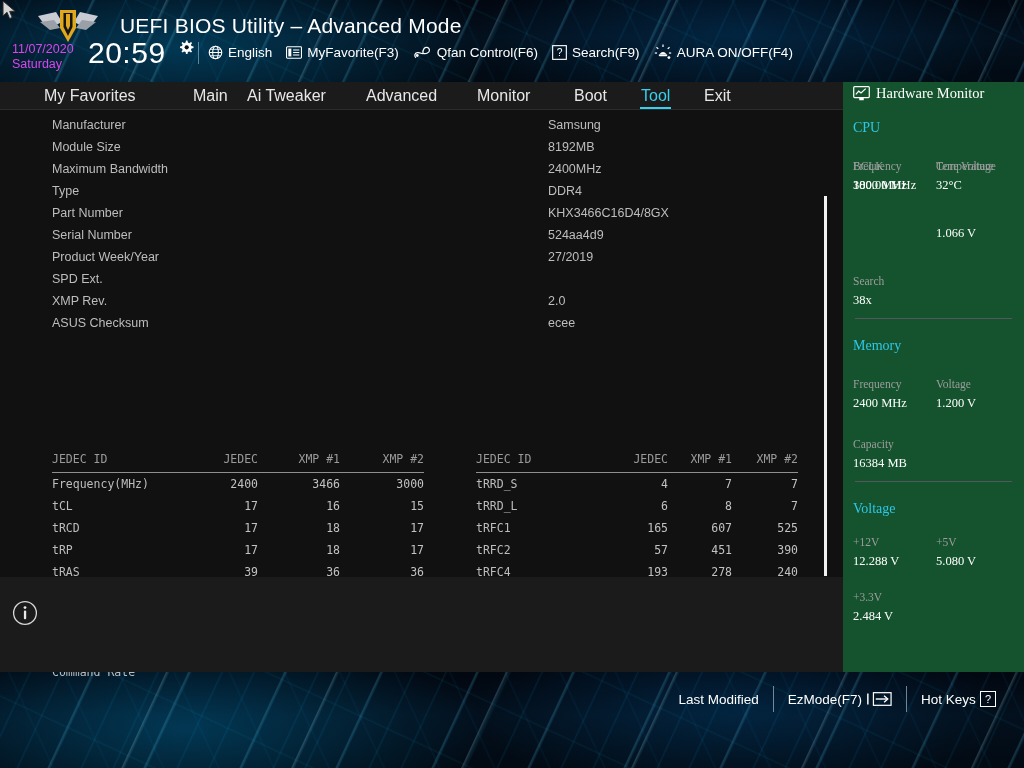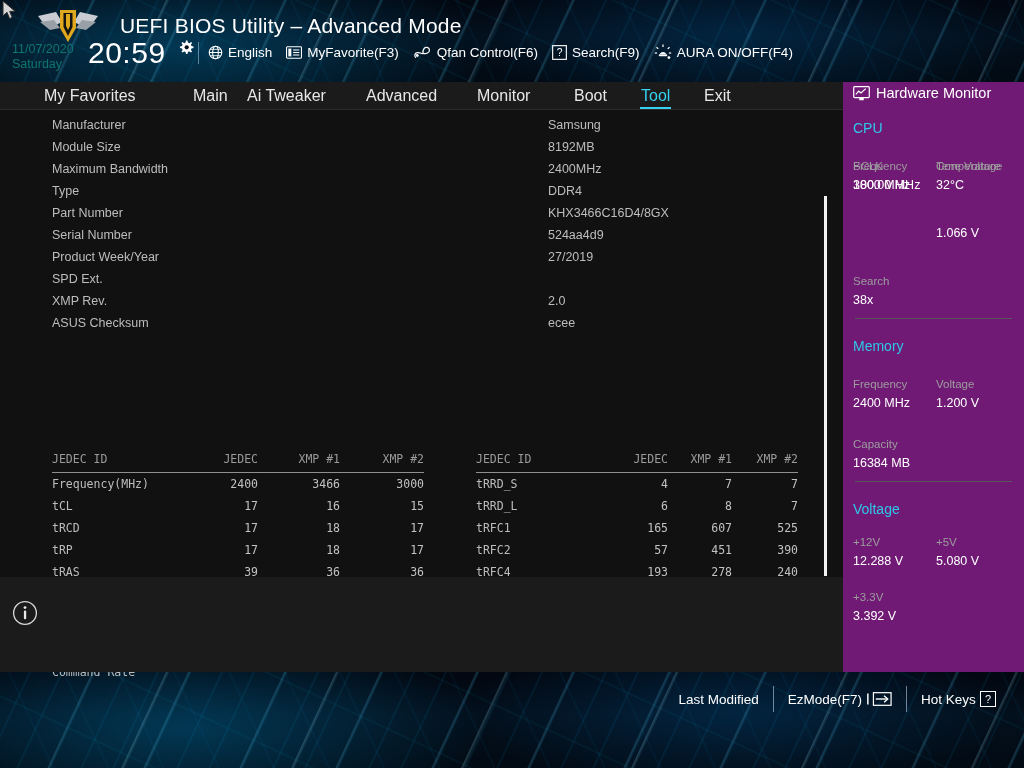--- a/index.html
+++ b/index.html
@@ -33,21 +33,21 @@
   }
 
   
   .header { position: absolute; top: 0; left: 0; width: 1024px; height: 82px; }
   .tuf-logo { position: absolute; left: 36px; top: 2px; width: 64px; height: 44px; }
   .title {
     position: absolute; left: 120px; top: 14px;
     font-size: 21px; color: #ffffff; letter-spacing: .2px; white-space: nowrap;
   }
   .datetime { position: absolute; left: 12px; top: 42px; line-height: 15px; }
-  .datetime .d, .datetime .w { font-size: 12.5px; color: #0f766e; display: block; }
+  .datetime .d, .datetime .w { font-size: 12.5px; color: #d946ef; display: block; }
   .clock {
     position: absolute; left: 88px; top: 36px;
     font-size: 30px; color: #ffffff; font-weight: 300; letter-spacing: .5px;
   }
   .gear-btn { position: absolute; left: 178px; top: 40px; width: 16px; height: 16px; cursor: pointer; }
   .hdr-sep { position: absolute; top: 42px; width: 1px; height: 22px; background: rgba(190,215,240,.5); }
   .hdr-items { position: absolute; left: 208px; top: 44px; display: flex; align-items: center; gap: 14px; }
   .hdr-item { display: flex; align-items: center; gap: 5px; color: #ffffff; font-size: 13.5px; cursor: pointer; white-space: nowrap; }
   .hdr-item svg { display: block; }
 
@@ -107,21 +107,22 @@
   .sbar { position: absolute; right: 12px; top: 0; width: 10px; height: 467px; background: #111111; }
   .sthumb { position: absolute; left: 3px; top: 86px; width: 3px; height: 380px; background: #f2f2f2; cursor: pointer; }
 
   
   .info-strip { position: absolute; top: 577px; left: 0; width: 843px; height: 95px; background: #1b1b1b; }
   .info-icon { position: absolute; left: 12px; top: 600px; width: 26px; height: 26px; cursor: pointer; }
 
   
   .hwm {
     position: absolute; top: 82px; left: 843px; width: 181px; height: 590px;
-    background: #701a75;
+    background: #14532d;
+    font-family: Liberation Serif, serif;
   }
   .hwm-title { position: absolute; left: 10px; top: 3px; display: flex; align-items: center; gap: 6px; }
   .hwm-title span { font-size: 14.5px; color: #ffffff; white-space: nowrap; }
   .hwm-sec { position: absolute; left: 10px; font-size: 14px; color: #2fc7e8; }
   .hwm-lbl { position: absolute; font-size: 11.5px; color: #9d9d9d; white-space: nowrap; }
   .hwm-val { position: absolute; font-size: 12.5px; color: #ffffff; white-space: nowrap; }
   .hwm-div { position: absolute; left: 12px; width: 157px; height: 1px; background: #55575c; }
 
   
   .footer { position: absolute; top: 672px; left: 0; width: 1024px; height: 96px; }
@@ -439,21 +440,21 @@
         <div class="hwm-lbl" style="left: 93px; top: 296px;">Voltage</div>
         <div class="hwm-val" style="left: 93px; top: 314px;">1.200 V</div>
         <div class="hwm-lbl" style="left: 10px; top: 356px;">Capacity</div>
         <div class="hwm-val" style="left: 10px; top: 374px;">16384 MB</div>
         <div class="hwm-sec" style="left: 10px; top: 419px;">Voltage</div>
         <div class="hwm-lbl" style="left: 10px; top: 454px;">+12V</div>
         <div class="hwm-val" style="left: 10px; top: 472px;">12.288 V</div>
         <div class="hwm-lbl" style="left: 93px; top: 454px;">+5V</div>
         <div class="hwm-val" style="left: 93px; top: 472px;">5.080 V</div>
         <div class="hwm-lbl" style="left: 10px; top: 509px;">+3.3V</div>
-        <div class="hwm-val" style="left: 10px; top: 527px;">3.392 V</div>
+        <div class="hwm-val" style="left: 10px; top: 527px;">2.484 V</div>
         <div class="hwm-div" style="top: 236px;"></div>
         <div class="hwm-div" style="top: 399px;"></div>
       </div>
   </div>
 
   <div class="footer">
     <div class="foot-items">
       <div class="foot-item">
         <span>Last Modified</span>
       </div>

